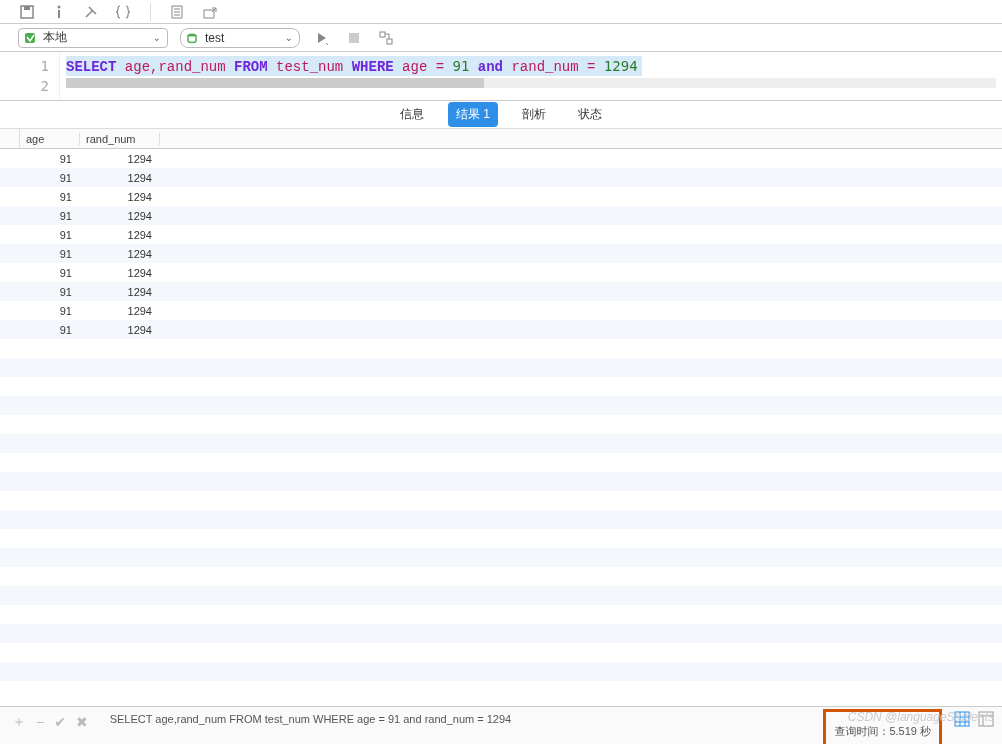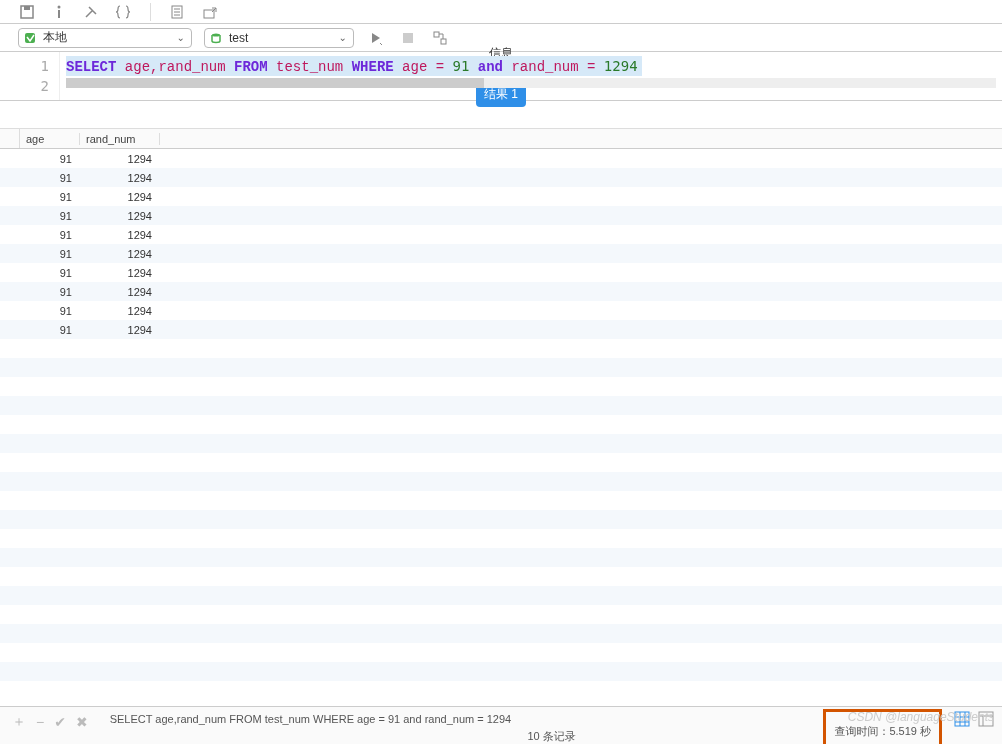--- a/index.html
+++ b/index.html
@@ -9,37 +9,37 @@
 .top-toolbar { height: 24px; padding: 2px 18px; display: flex; align-items: center; gap: 14px; border-bottom: 1px solid #ccc; }
 .top-toolbar .ico { width: 18px; height: 18px; display: inline-flex; align-items: center; justify-content: center; color: #888; }
 .top-toolbar .sep { width: 1px; height: 18px; background: #ddd; margin: 0 4px; }
 
 
 .conn-toolbar { height: 28px; padding: 4px 18px; display: flex; align-items: center; gap: 12px; border-bottom: 1px solid #ccc; }
 .dropdown { display: inline-flex; align-items: center; border: 1px solid #bbb; border-radius: 4px; background: #fff; height: 20px; padding: 0 4px; font-size: 12px; gap: 4px; }
 .dropdown .dd-icon { width: 14px; height: 14px; display: inline-flex; align-items: center; justify-content: center; }
 .dropdown .dd-label { flex: 1; padding: 0 2px; }
 .dropdown .dd-arrow { color: #666; font-size: 10px; padding: 0 2px; }
-.dd1 { width: 174px; }
-.dd2 { width: 150px; }
+.dd1 { width: 150px; }
+.dd2 { width: 120px; border-radius: 8px; }
 .run-ico, .stop-ico, .misc-ico { width: 20px; height: 20px; display: inline-flex; align-items: center; justify-content: center; color: #888; }
 
 
 .editor-wrap { display: flex; border-bottom: 1px solid #ccc; }
 .gutter { width: 60px; background: #fff; text-align: right; padding: 4px 10px 4px 0; color: #aaa; font-family: Consolas, Menlo, monospace; font-size: 14px; line-height: 20px; border-right: 1px solid #eee; }
 .gutter div { height: 20px; }
 .editor { flex: 1; padding: 4px 6px; font-family: Consolas, Menlo, monospace; font-size: 14px; line-height: 20px; position: relative; }
 .sql-line { height: 20px; white-space: pre; background: #d6e9f8; display: inline-block; padding-right: 4px; }
 .kw { color: #6d28d9; font-weight: bold; font-family: Liberation Mono, monospace; }
 .num { color: #2a7a2a; }
 .ident { color: #be185d; font-family: Liberation Mono, monospace; }
 .hscroll { height: 10px; background: linear-gradient(to right, #ccc 0%, #ccc 45%, #eee 45%, #eee 100%); margin: 2px 0 0 0; }
 
 
-.tabs { display: flex; justify-content: center; align-items: center; height: 28px; gap: 16px; border-bottom: 1px solid #ddd; font-size: 12px; flex-direction: column; }
+.tabs { display: flex; justify-content: center; align-items: center; height: 28px; gap: 16px; border-bottom: 1px solid #ddd; font-size: 12px; }
 .tab { padding: 4px 8px; color: #333; cursor: default; }
 .tab.active { background: #2f8fe8; color: #fff; border-radius: 4px; }
 
 
 .grid { position: relative; height: 560px; overflow: hidden; }
 .grid-head { display: flex; border-bottom: 1px solid #ccc; background: #fafafa; height: 20px; align-items: center; font-size: 11px; color: #444; }
 .col-marker { width: 20px; border-right: 1px solid #ddd; height: 100%; }
 .col-age { width: 60px; border-right: 1px solid #ddd; padding-left: 6px; }
 .col-rand { width: 80px; border-right: 1px solid #ddd; padding-left: 6px; }
 .grid-body { }
@@ -252,21 +252,20 @@
 
 <div class="status">
   <div class="status-left-icons">
     <span>＋</span>
     <span>−</span>
     <span>✔</span>
     <span>✖</span>
   </div>
   <div class="status-query">
     <div>SELECT age,rand_num FROM test_num WHERE age = 91 and rand_num = 1294</div>
-    <div class="status-records" style="margin-top:4px;margin-left:200px;">10 条记录</div>
   </div>
   <div class="status-time-box">
     <span>查询时间：5.519 秒</span>
   </div>
   <div class="status-right-icons">
     <span>
         <svg width="16" height="16" viewBox="0 0 16 16">
           <rect x="1" y="1" width="14" height="14" fill="none" stroke="#2f8fe8"></rect>
           <line x1="1" y1="6" x2="15" y2="6" stroke="#2f8fe8"></line>
           <line x1="1" y1="11" x2="15" y2="11" stroke="#2f8fe8"></line>

